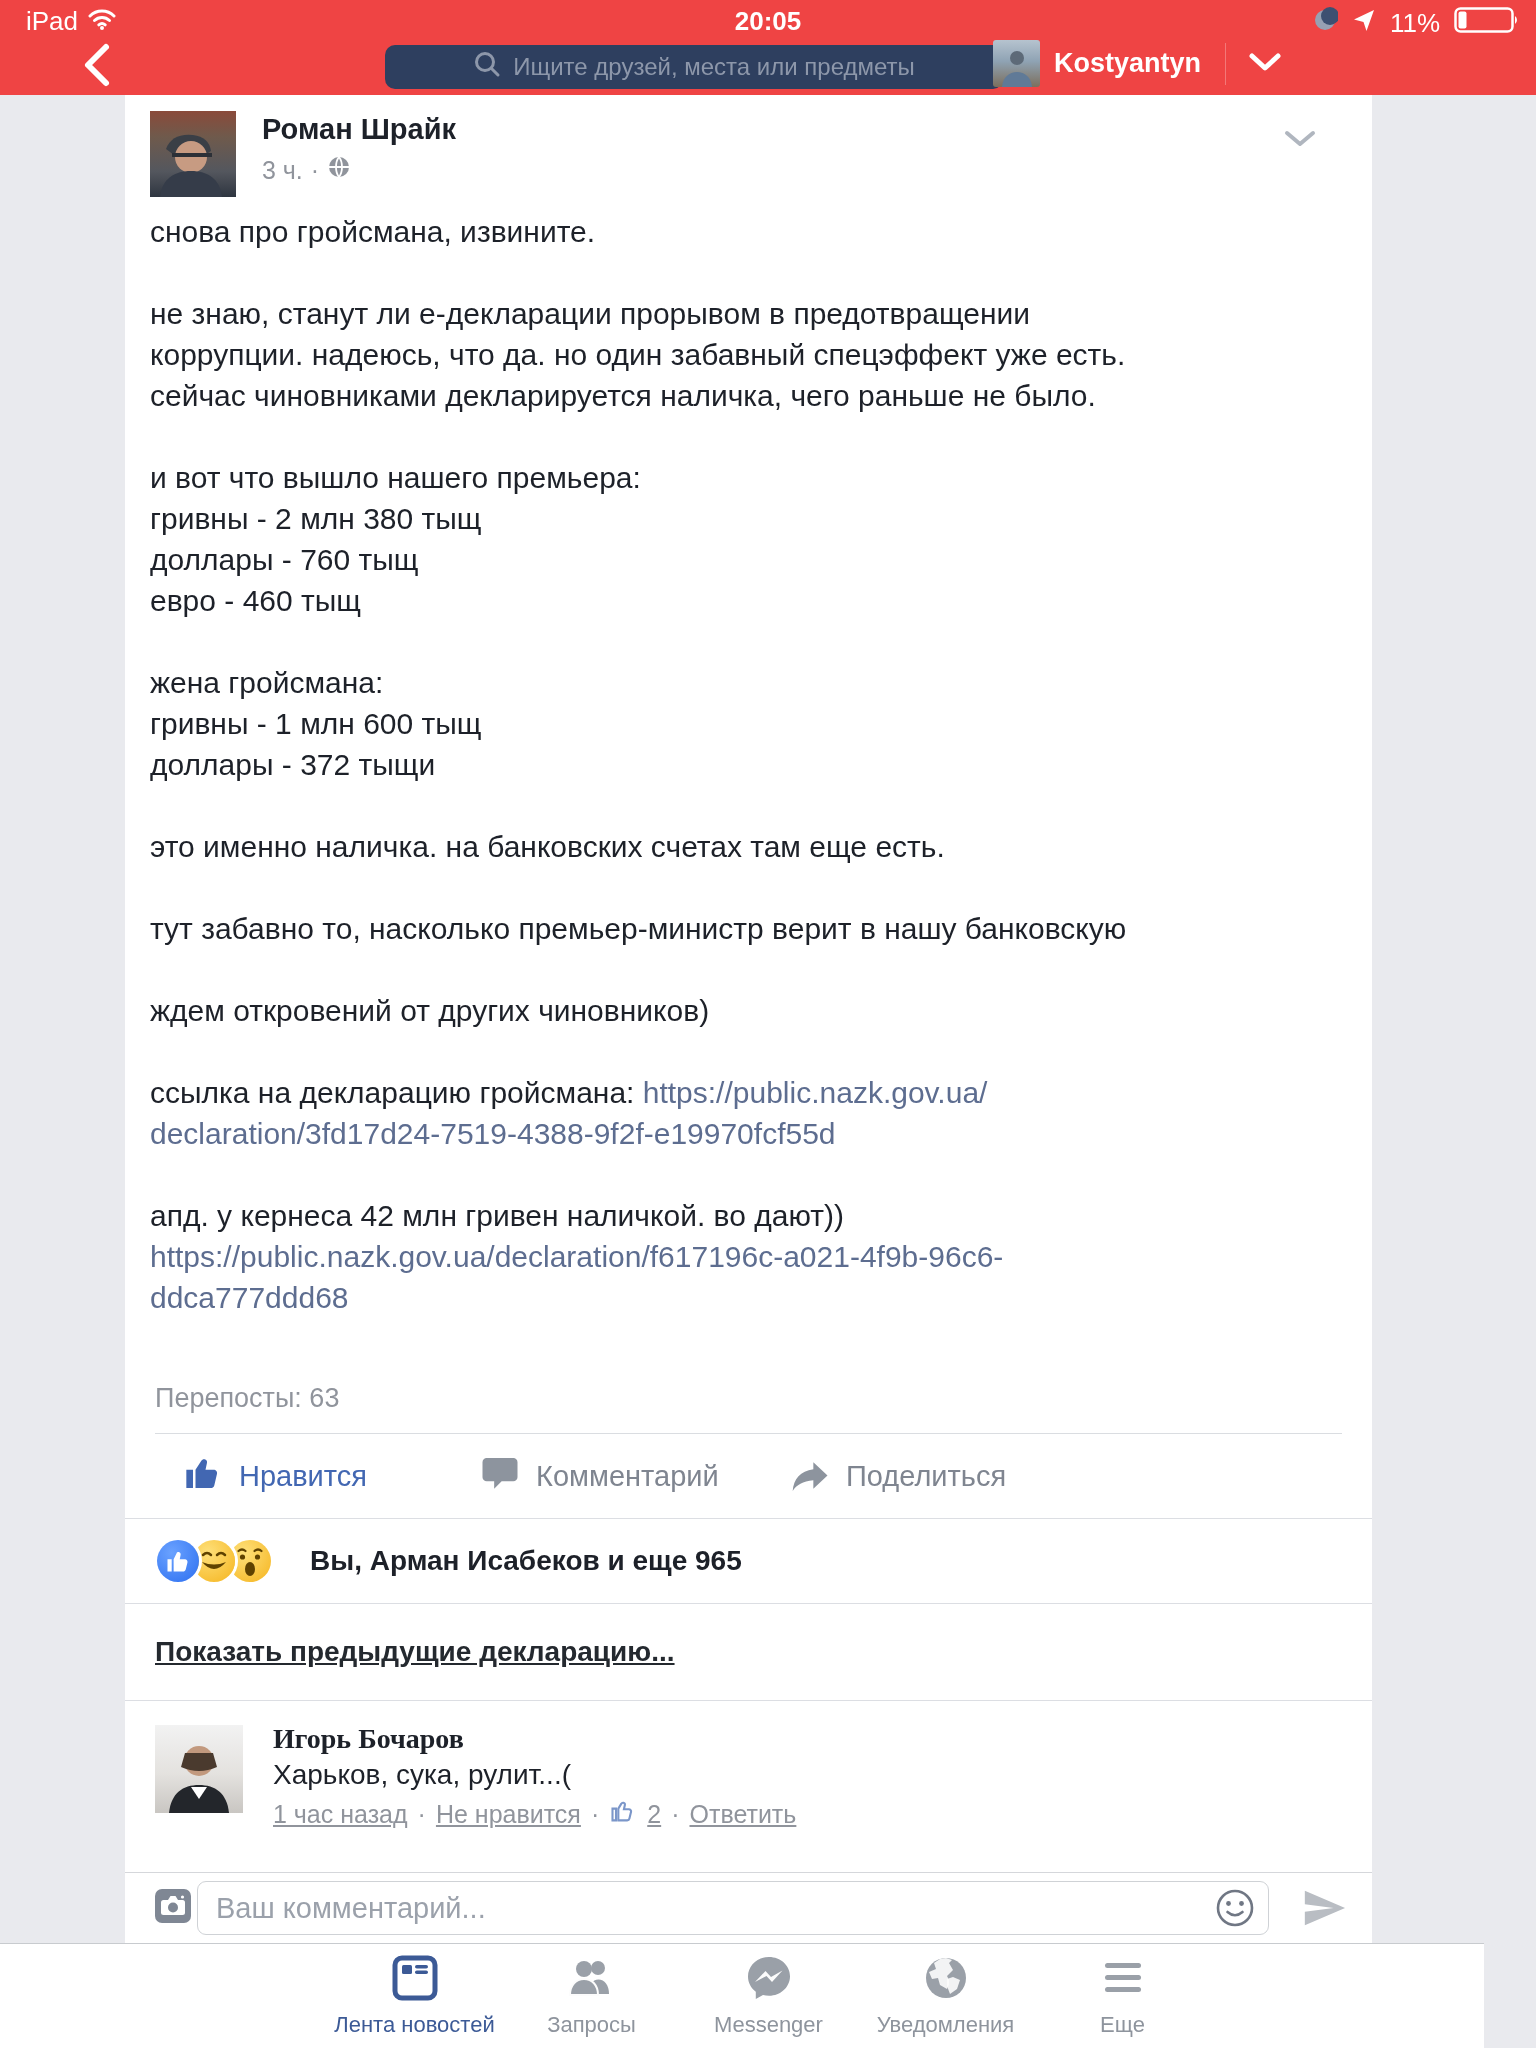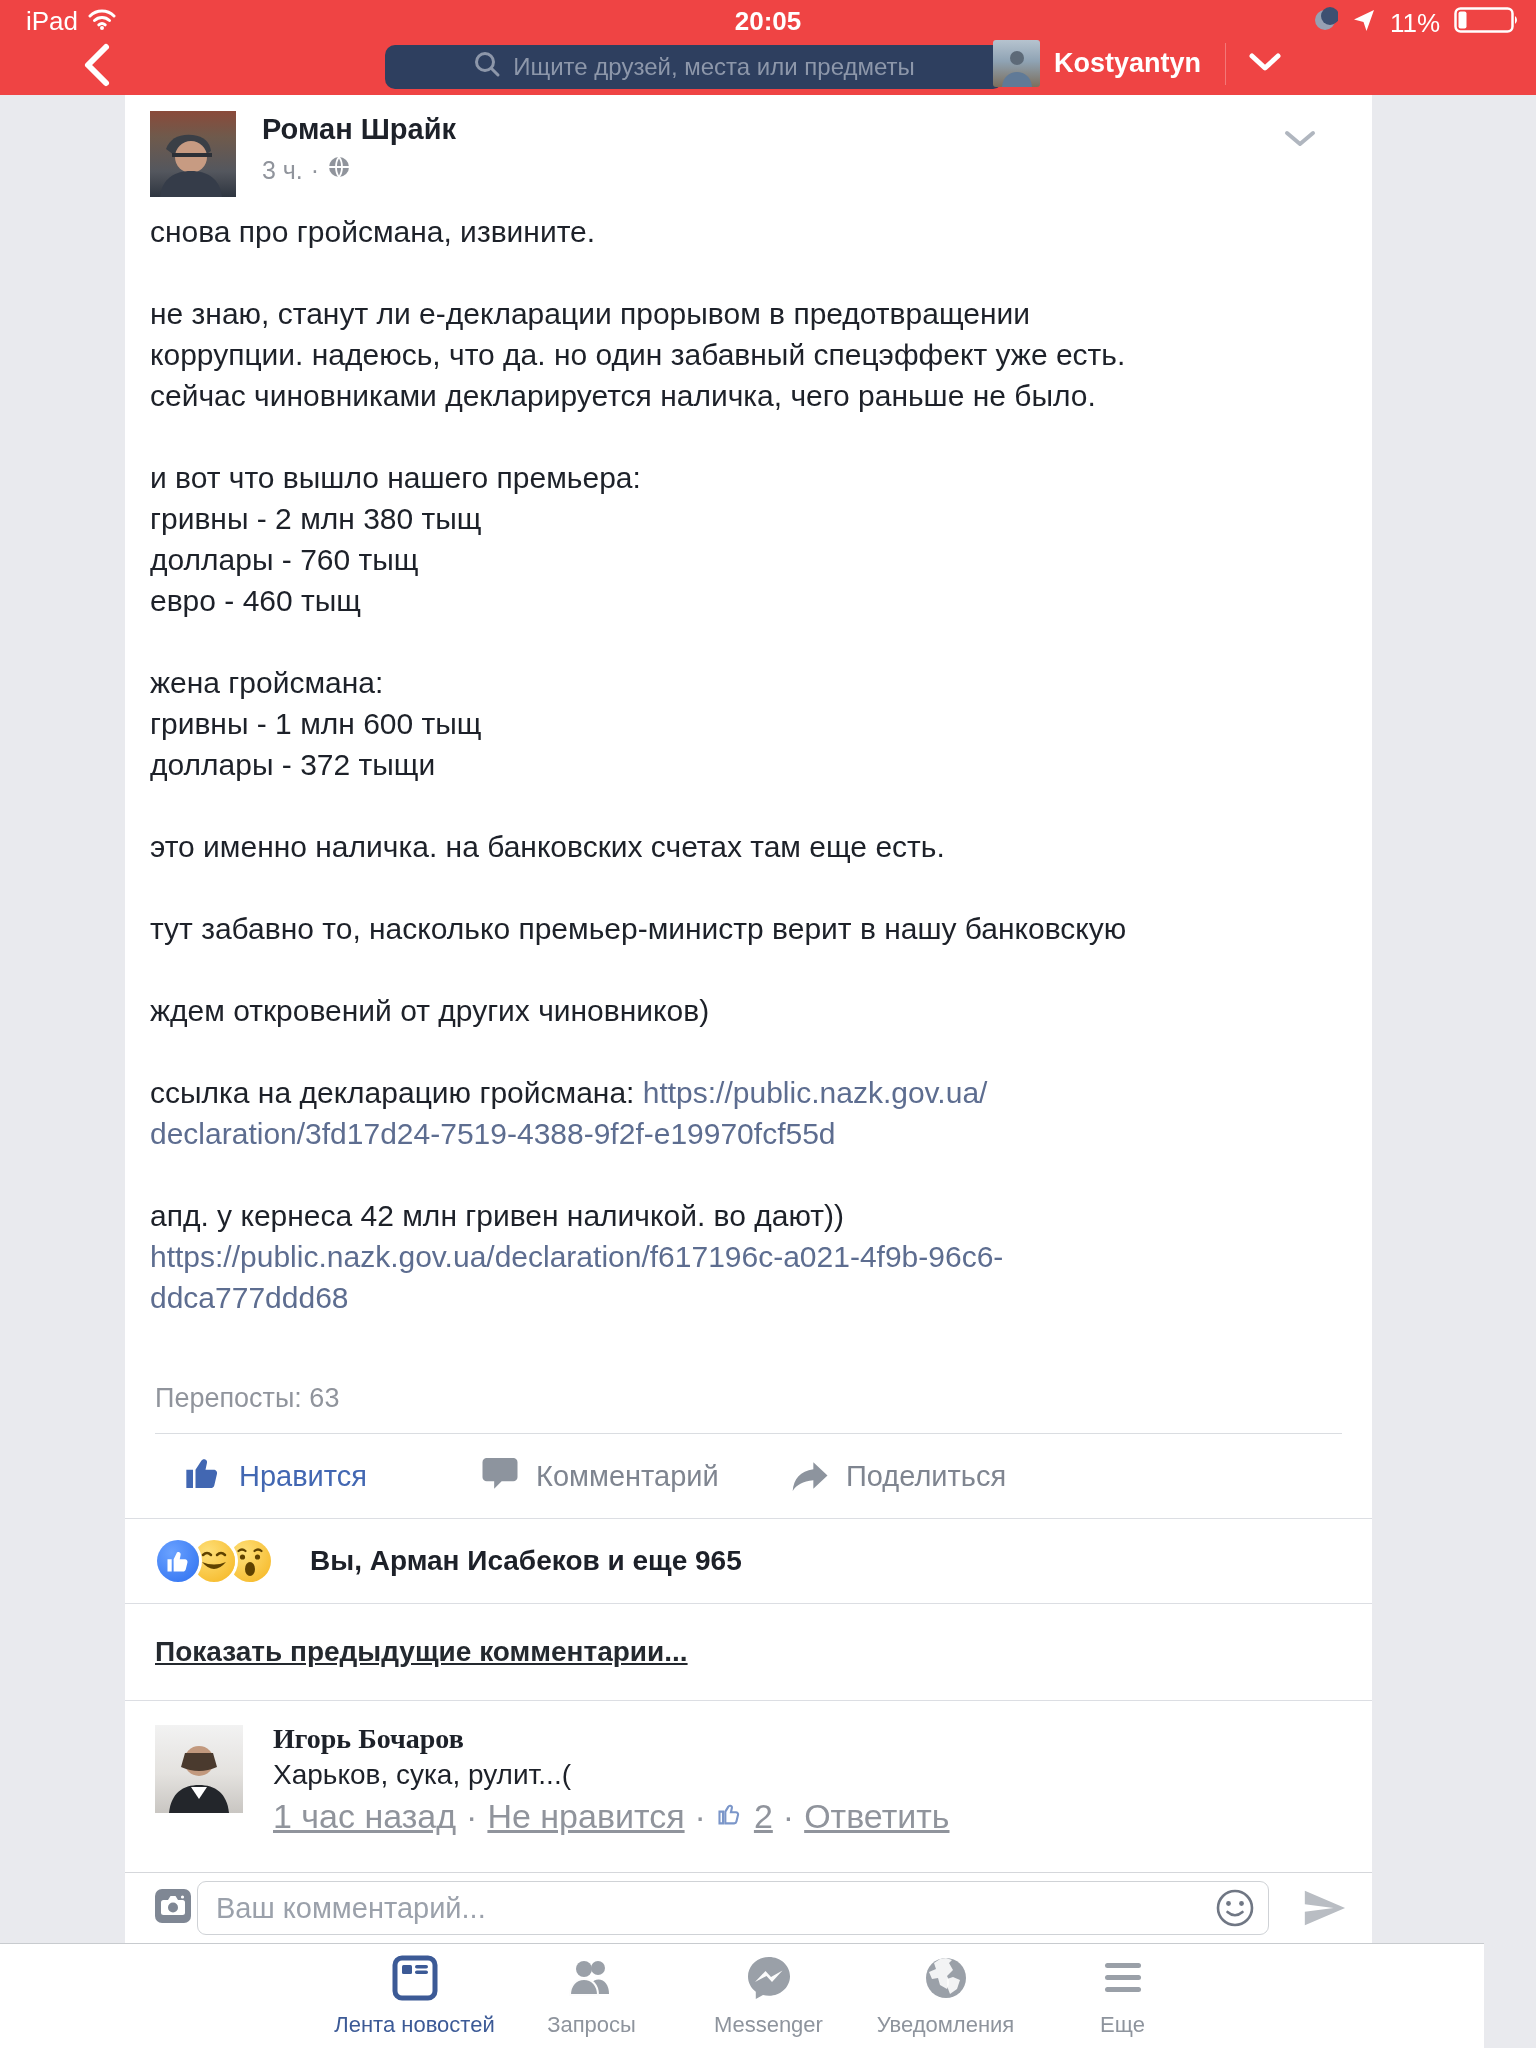--- a/index.html
+++ b/index.html
@@ -46,21 +46,21 @@
   .react-text{position:absolute;left:185px;top:0;height:84px;display:flex;align-items:center;
     font-size:28px;font-weight:bold;color:#1d2129;}
   .showprev{height:96px;border-bottom:1px solid #dcdee3;display:flex;align-items:center;padding-left:30px;}
   .showprev span{font-size:28px;font-weight:bold;color:#24292f;text-decoration:underline;}
   .comment{position:relative;height:145px;}
   .cmt-avatar{position:absolute;left:30px;top:24px;width:88px;height:88px;overflow:hidden;
     background:linear-gradient(180deg,#f2f2f2 0%,#e4e2df 55%,#c9c6c2 100%);}
   .cmt-avatar svg{position:absolute;left:6px;top:12px;}
   .cmt-author{position:absolute;left:148px;top:22px;font-size:28px;font-weight:bold;color:#1d2129;font-family:Liberation Serif, serif;}
   .cmt-text{position:absolute;left:148px;top:58px;font-size:28px;color:#1d2129;}
-  .cmt-meta{position:absolute;left:148px;top:96px;font-size:34px;color:#90949c;display:flex;align-items:center;gap:10px;}
+  .cmt-meta{position:absolute;left:148px;top:96px;font-size:25px;color:#90949c;display:flex;align-items:center;gap:10px;}
   .ulink{text-decoration:underline;color:#90949c;}
   .composer{position:absolute;left:0;right:0;bottom:0;height:71px;border-top:1px solid #d5d7db;background:#fff;}
   .cam-btn{position:absolute;left:30px;top:16px;}
   .cmt-input{position:absolute;left:72px;top:8px;width:1072px;height:54px;box-sizing:border-box;
     border:1px solid #cfd2d6;border-radius:9px;background:#fff;font-size:29px;color:#1d2129;
     padding:0 60px 0 18px;font-family:"Liberation Sans","DejaVu Sans",sans-serif;outline:none;}
   .cmt-input::placeholder{color:#9ba1ab;opacity:1;}
   .smiley-btn{position:absolute;left:1088px;top:13px;}
   .send-btn{position:absolute;left:1176px;top:12px;}
   
@@ -261,21 +261,21 @@
           <path d="M9.5 11q3.5-3 7 0M25.5 11q3.5-3 7 0" stroke="#5f4200" stroke-width="2.2" fill="none" stroke-linecap="round"></path>
           <circle cx="13.5" cy="17" r="2.6" fill="#5f4200"></circle>
           <circle cx="28.5" cy="17" r="2.6" fill="#5f4200"></circle>
           <ellipse cx="21" cy="29" rx="5" ry="7" fill="#5f4200"></ellipse>
         </svg>
       </span>
       <span class="react-text">Вы, Арман Исабеков и еще 965</span>
     </div>
 
     <div class="showprev">
-      <span>Показать предыдущие комментарии...</span>
+      <span>Показать предыдущие декларацию...</span>
     </div>
 
     <div class="comment">
       <div class="cmt-avatar">
         <svg width="76" height="76" viewBox="0 0 76 76">
           <circle cx="38" cy="24" r="15" fill="#c2997e"></circle>
           <path d="M20 30q18 8 36 0l-4-14h-28z" fill="#4a3a2e"></path>
           <path d="M8 76c2-20 14-28 30-28s28 8 30 28z" fill="#23262b"></path>
           <path d="M30 50h16l-8 12z" fill="#fff"></path>
         </svg>

